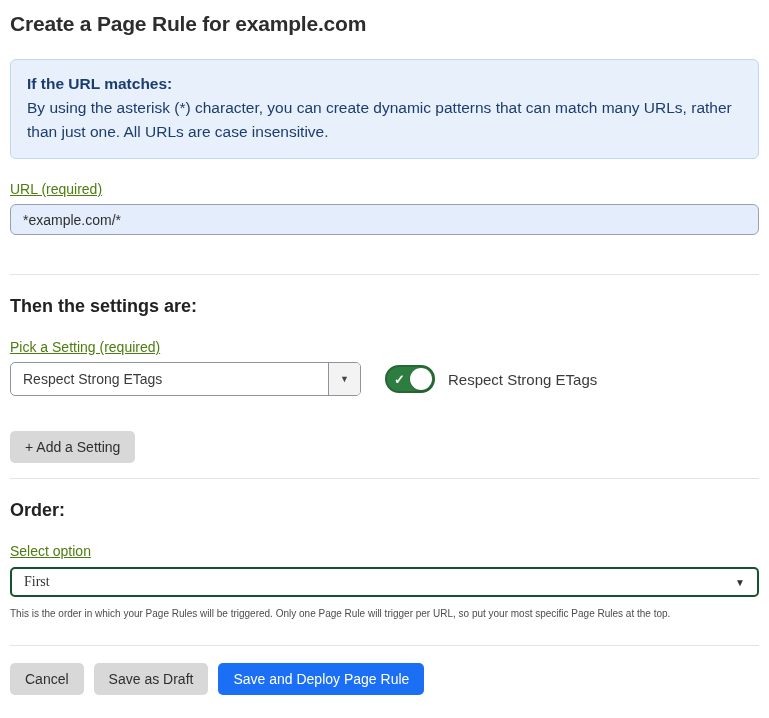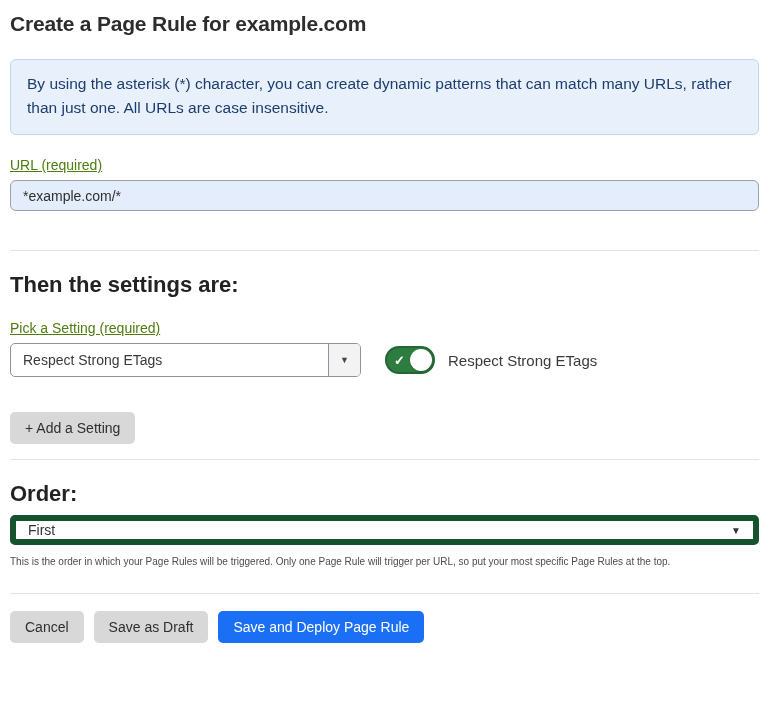--- a/index.html
+++ b/index.html
@@ -41,21 +41,21 @@
     padding: 8px 12px; font-size: 14px; color: #2f2f2f;
     font-family: "Liberation Sans", sans-serif; outline: none;
   }
 
   .divider { border: none; border-top: 1px solid #e3e3e3; margin: 0; }
   .divider-1 { margin-top: 39px; }
   .divider-2 { margin-top: 15px; }
   .divider-3 { margin-top: 20px; }
 
   .section-heading {
-    font-size: 22px; font-weight: bold; color: #222;
+    font-size: 18px; font-weight: bold; color: #222;
     margin-top: 21px;
   }
 
   .setting-row { display: flex; align-items: center; margin-top: 7px; }
   .combo-select {
     width: 351px; height: 34px; background: #fff;
     border: 1px solid #8f949c; border-radius: 5px;
     display: flex; align-items: stretch; cursor: pointer;
   }
   .combo-text {
@@ -91,40 +91,41 @@
     height: 32px; border: none; border-radius: 5px;
     font-size: 14px; font-family: "Liberation Sans", sans-serif;
     padding: 0 15px; cursor: pointer;
   }
   .btn-gray { background: #d8d8d8; color: #2f2f2f; }
   .btn-blue { background: var(--accent-blue, #1a6ff5); color: #fff; }
   .add-setting-btn { margin-top: 35px; }
 
   .order-select {
     margin-top: 8px; width: 100%; height: 30px;
-    border: 6px solid #14532d; border-radius: 5px; background: #fff;
+    border: 2px solid #14532d; border-radius: 5px; background: #fff;
     display: flex; align-items: center; justify-content: space-between;
-    padding: 0 12px; font-size: 14px; color: #333; cursor: pointer;
+    padding: 0 12px; font-size: 14px; color: #333; cursor: pointer; font-family: Liberation Serif, serif;
   }
   .order-select .arrow { font-size: 10px; color: #333; }
 
   .help-text {
     margin-top: 5px; font-size: 10px; line-height: 23px; color: #4c4c4c;
   }
 
   .actions { display: flex; gap: 10px; margin-top: 17px; }
 </style>
 </head>
 <body>
 
 <div class="container">
 
   <h1 class="page-title">Create a Page Rule for example.com</h1>
 
   <div class="info-box">
+    <div class="info-heading">If the URL matches:</div>
     <div class="info-body">By using the asterisk (*) character, you can create dynamic patterns that can match many URLs, rather than just one. All URLs are case insensitive.</div>
   </div>
 
   <div class="field-label">URL (required)</div>
   <input class="url-input" type="text" value="*example.com/*" style="">
 
   <hr class="divider divider-1">
 
   <div class="section-heading">Then the settings are:</div>
 
@@ -141,20 +142,21 @@
     </div>
     <div class="toggle-label">Respect Strong ETags</div>
   </div>
 
   <button class="btn btn-gray add-setting-btn">+ Add a Setting</button>
 
   <hr class="divider divider-2">
 
   <div class="section-heading">Order:</div>
 
+  <div class="field-label">Select option</div>
 
   <div class="order-select">
     <span>First</span>
     <span class="arrow">▼</span>
   </div>
 
   <div class="help-text">This is the order in which your Page Rules will be triggered. Only one Page Rule will trigger per URL, so put your most specific Page Rules at the top.</div>
 
   <hr class="divider divider-3">
 

